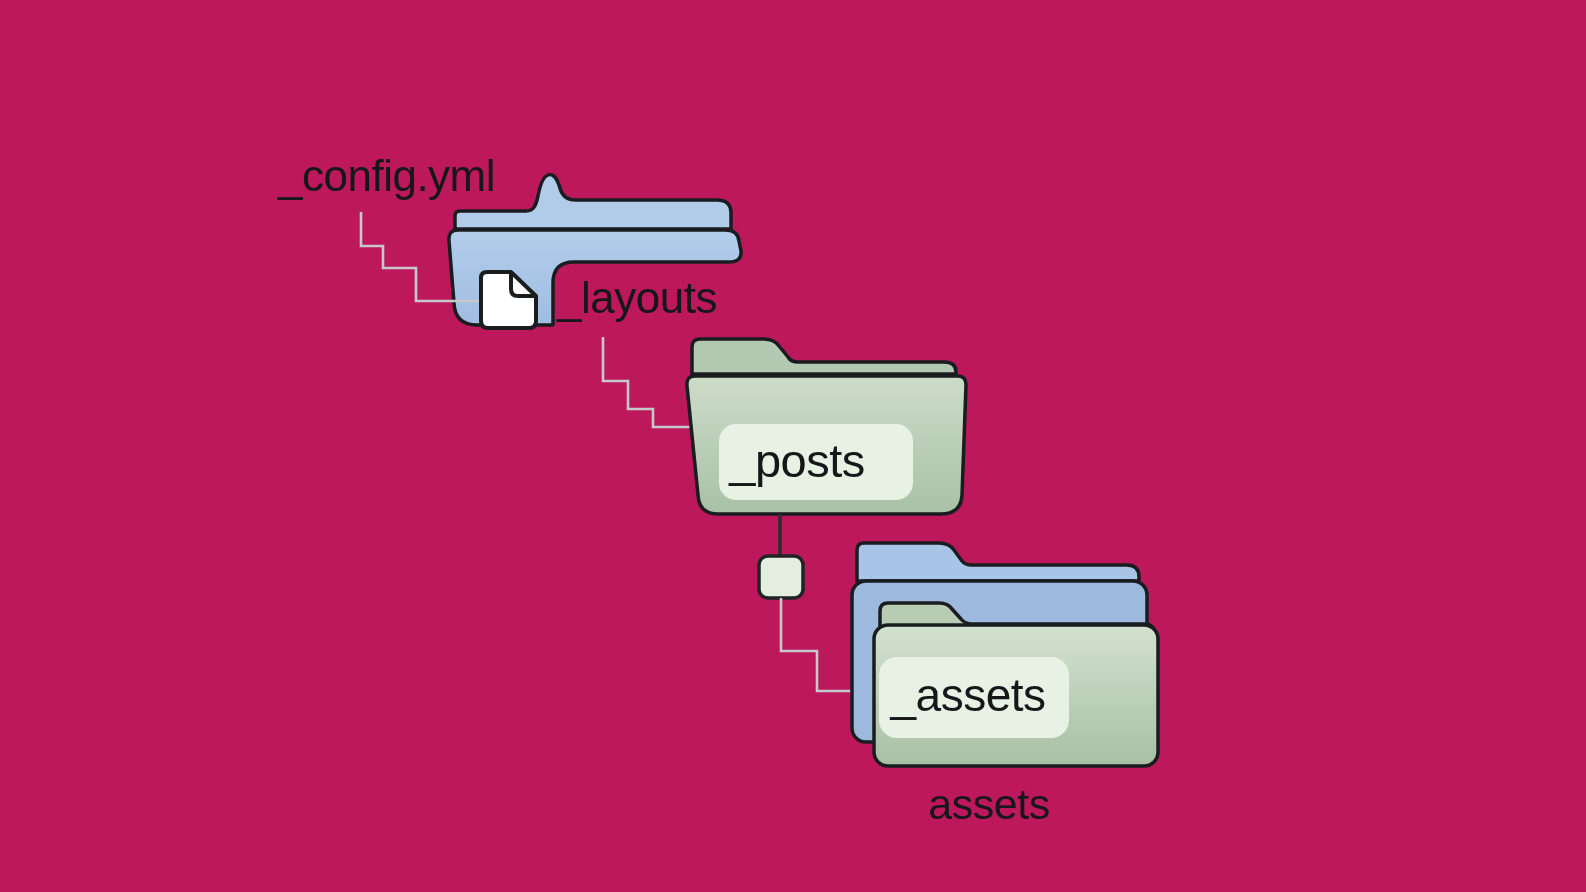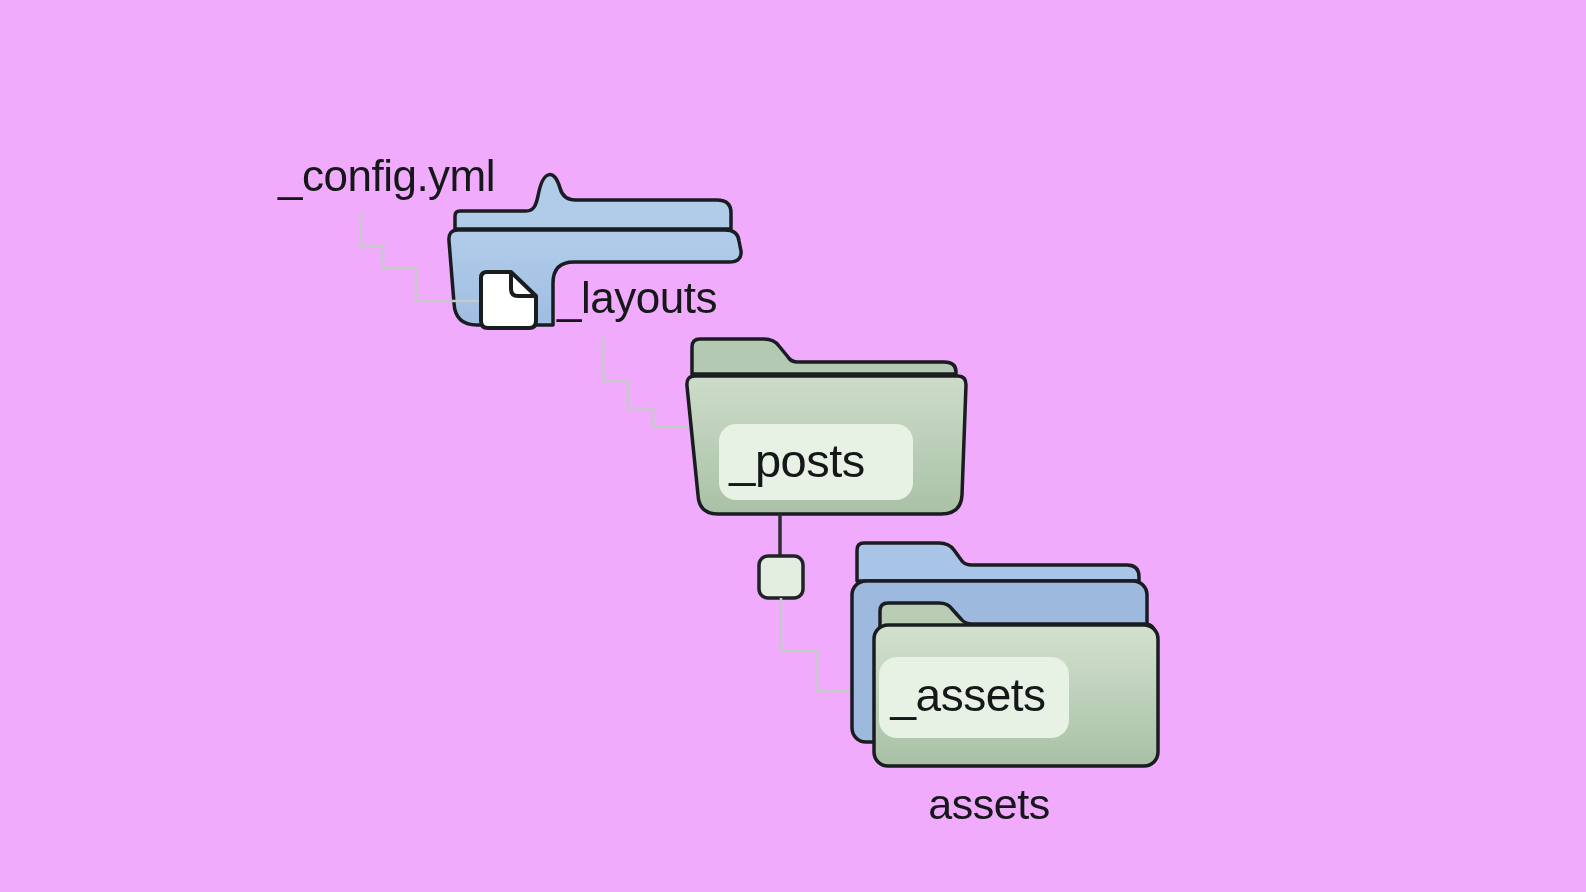--- a/index.html
+++ b/index.html
@@ -4,21 +4,21 @@
 <style>
   html, body {
     margin: 0;
     padding: 0;
     background: #ffffff;
   }
   .canvas {
     position: relative;
     width: 1586px;
     height: 892px;
-    background: #f0abfc;
+    background: #be185d;
     overflow: hidden;
   }
   svg { display: block; }
   .lbl {
     font-family: "Liberation Sans", sans-serif;
     fill: #151719;
     letter-spacing: -0.5px;
   }
 </style>
 </head>

